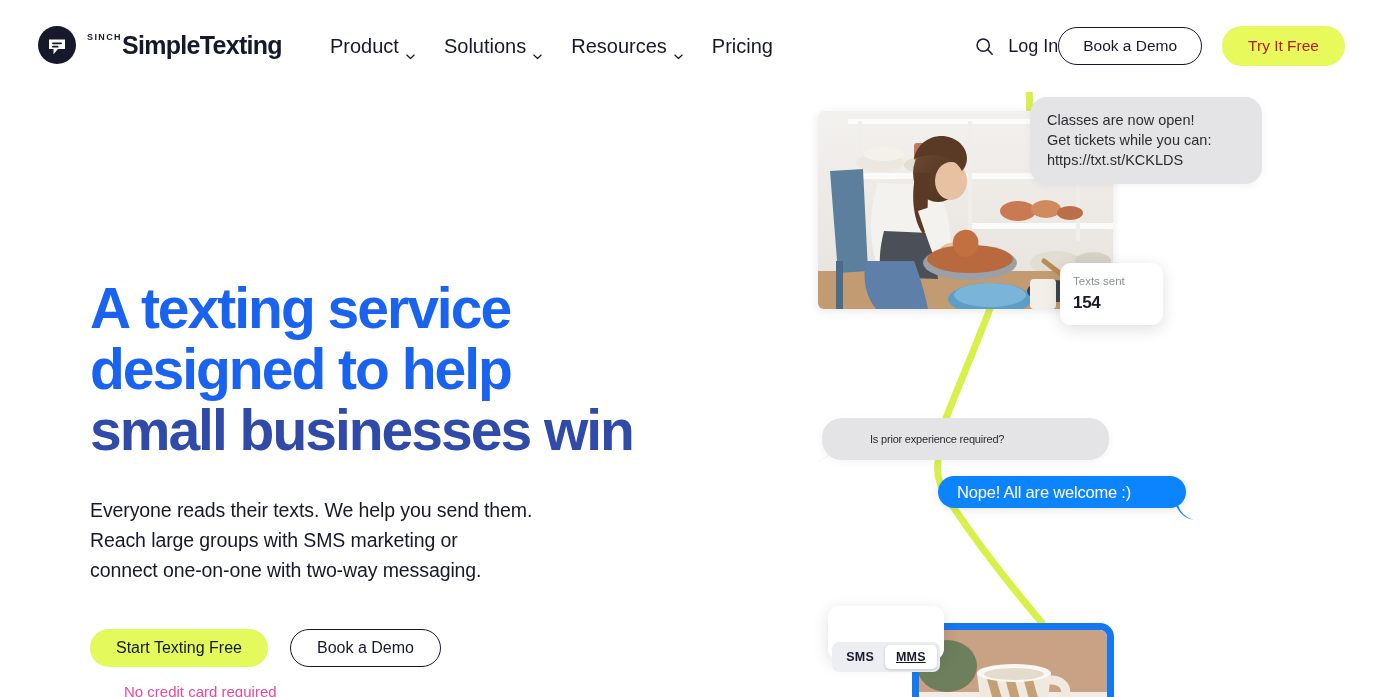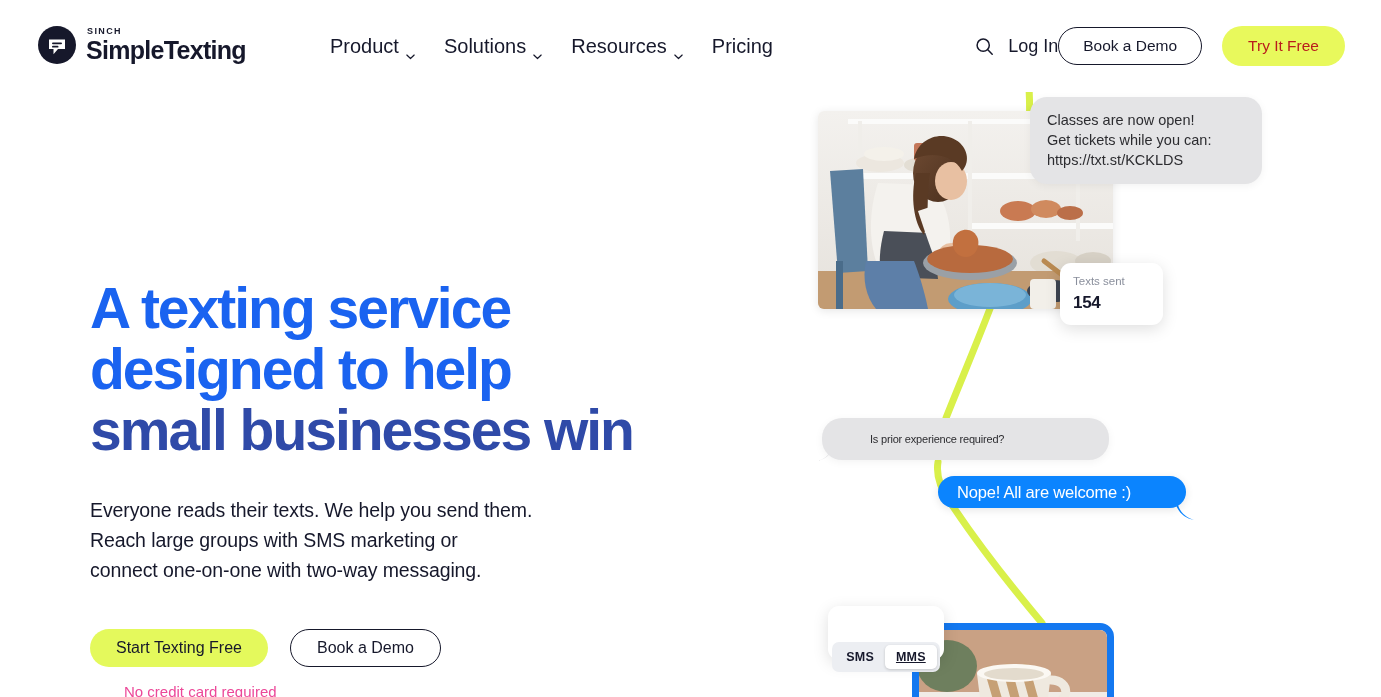--- a/index.html
+++ b/index.html
@@ -12,21 +12,21 @@
   }
   .page { position: relative; width: 1381px; height: 697px; background: #fff; }
 
   
   .header {
     position: absolute; top: 0; left: 0; width: 1381px; height: 92px;
     display: flex; align-items: center; background: #fff; z-index: 40;
   }
   .logo { position: absolute; left: 38px; top: 26px; display: flex; align-items: center; gap: 10px; }
   .logo-mark { width: 38px; height: 38px; flex: 0 0 38px; }
-  .logo-text { display: flex; flex-direction: column; justify-content: space-between; line-height: 1; }
+  .logo-text { display: flex; flex-direction: row; justify-content: space-between; line-height: 1; }
   .logo-sinch {
     font-size: 9px; font-weight: bold; letter-spacing: 1.4px;
     color: #16182b; margin-bottom: 2px; margin-left: 1px;
   }
   .logo-name {
     font-size: 25px; font-weight: bold; letter-spacing: -0.7px; color: #16182b;
   }
 
   .nav { position: absolute; left: 330px; top: 32px; display: flex; align-items: center; gap: 28px; }
   .nav-item {

